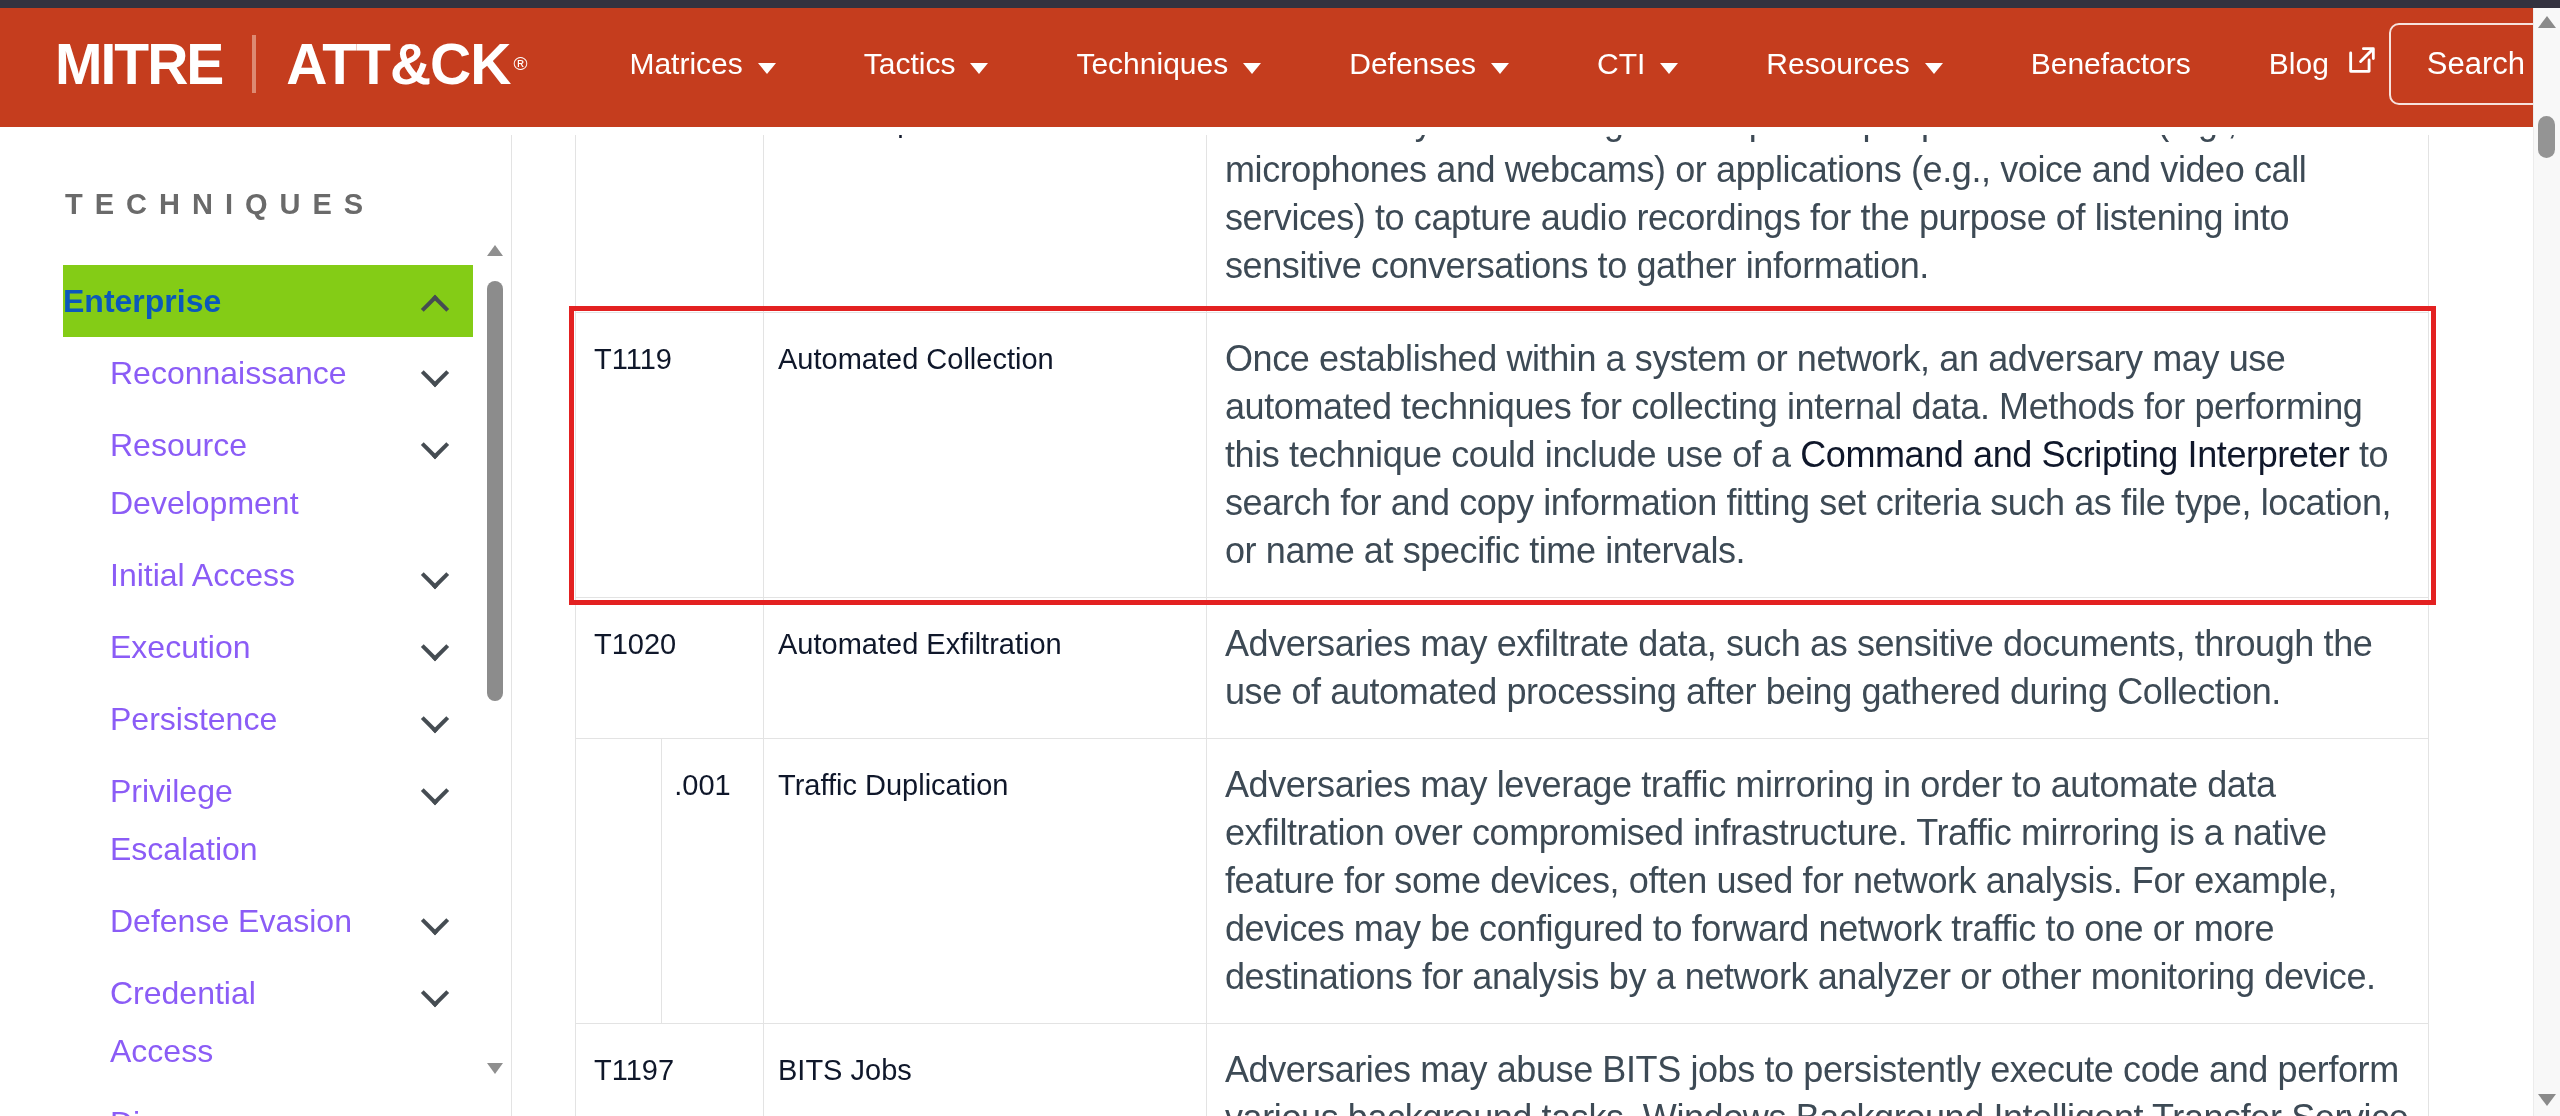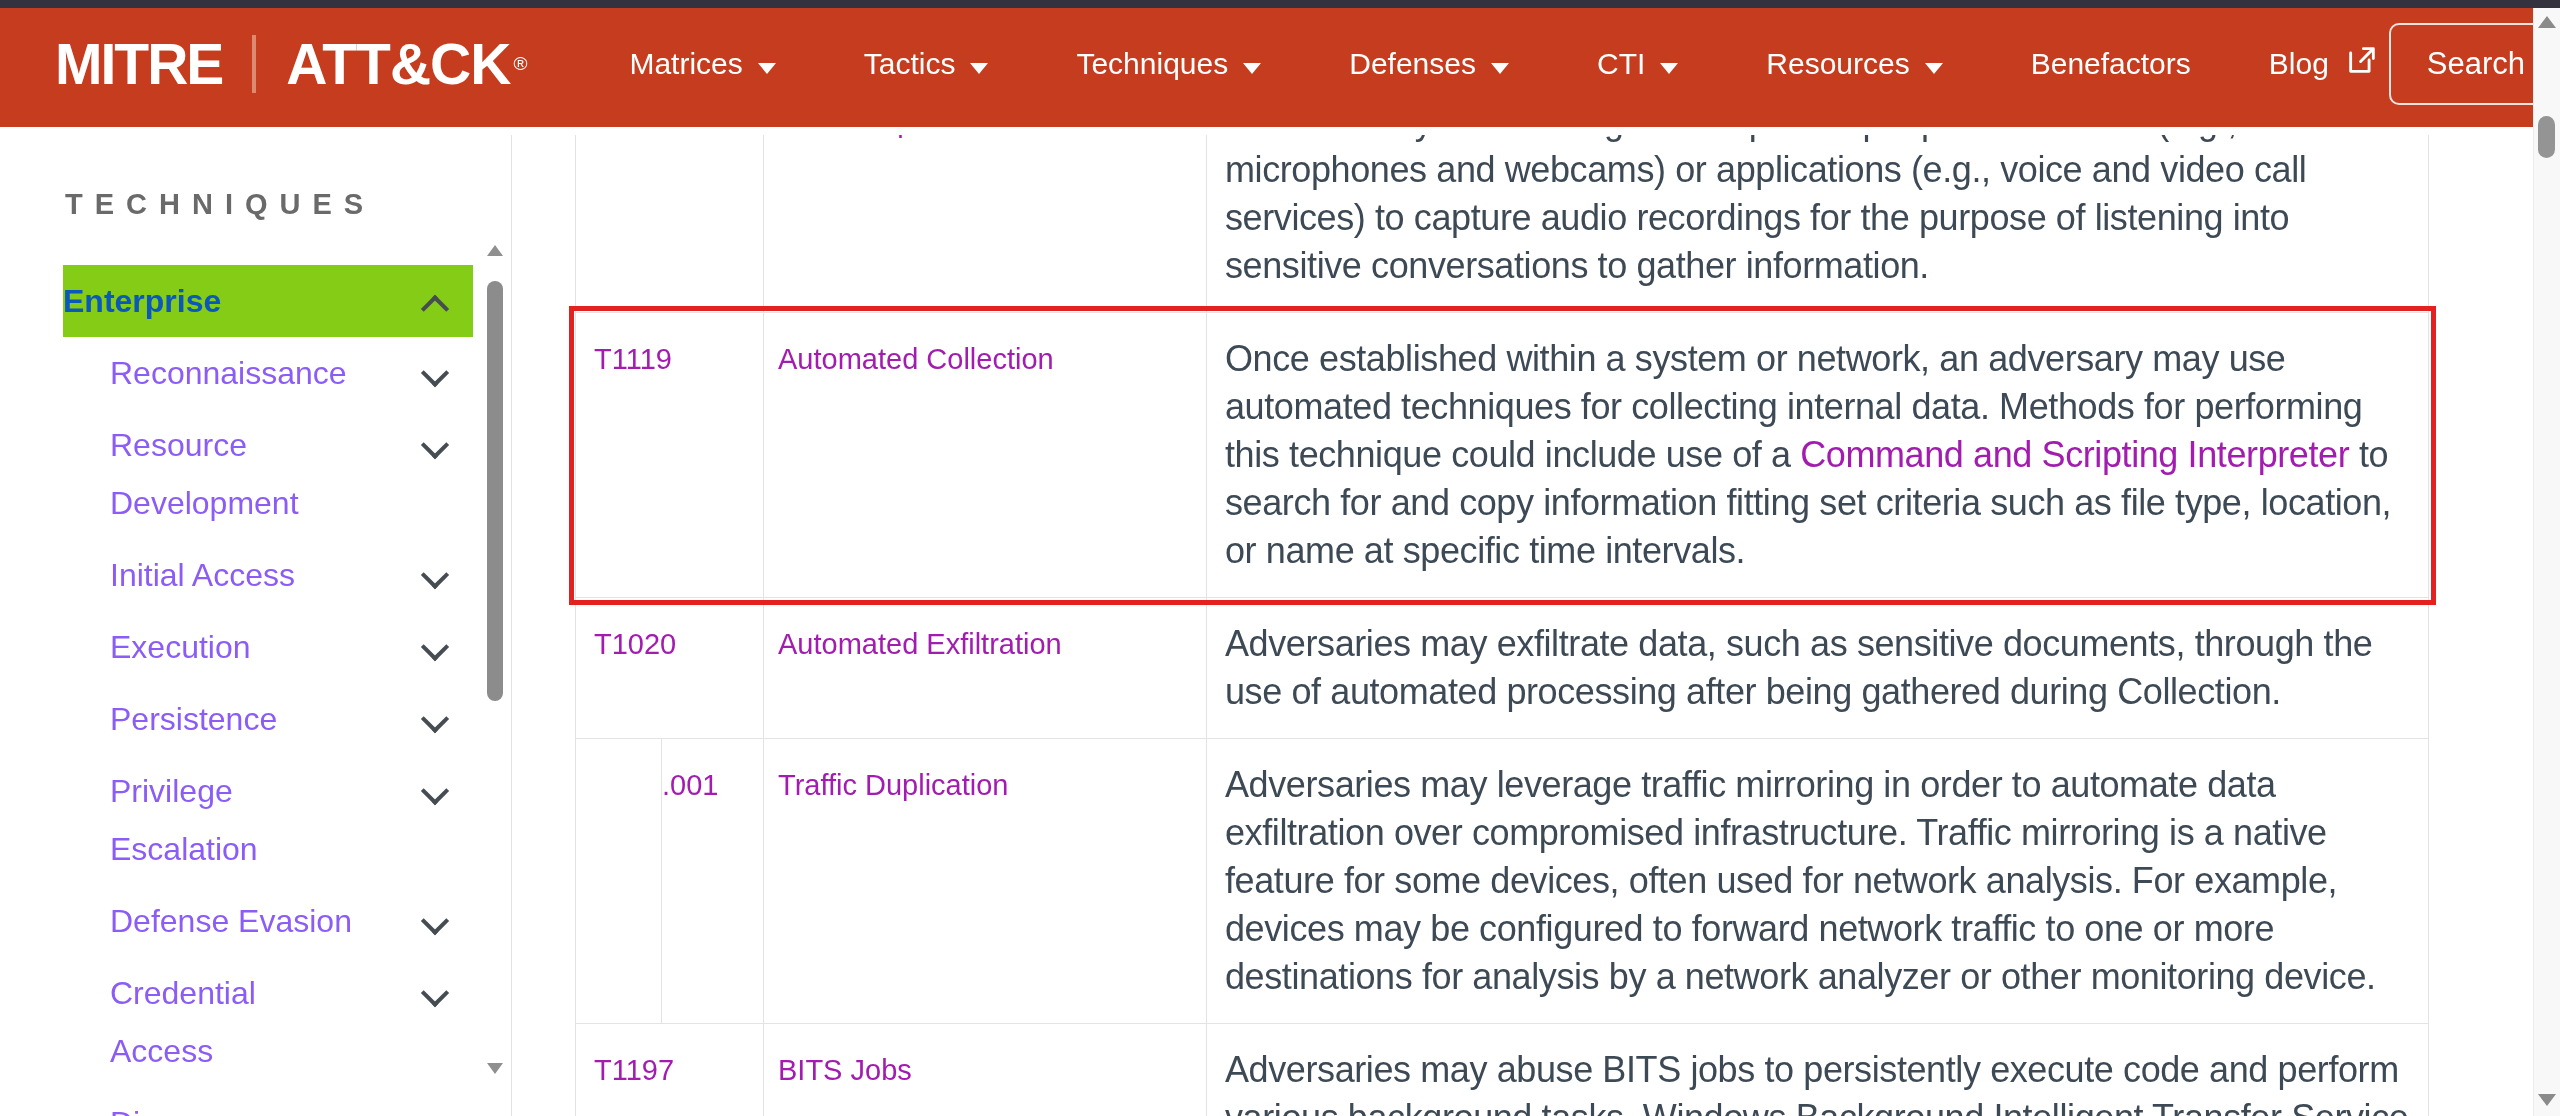--- a/index.html
+++ b/index.html
@@ -66,26 +66,26 @@
   
   .content { position:absolute; left:512px; top:135px; right:26px; bottom:0; overflow:hidden;
              background:#fff; z-index:1; }
   table.techtable { border-collapse:collapse; margin:-60px 0 0 63px; table-layout:fixed; }
   .techtable col.c-indent { width:86px; }
   .techtable col.c-id { width:102px; }
   .techtable col.c-name { width:443px; }
   .techtable col.c-desc { width:1143px; }
   .techtable td { border:1px solid #e3e3e3; vertical-align:top; padding-top:22px; padding-bottom:22px; }
   .techtable td.cell-id { padding-left:18px; font-size:29px; line-height:48px; }
-  .techtable td.cell-id.sub { text-align:left; padding-right:20px; padding-left:0; }
+  .techtable td.cell-id.sub { text-align:center; padding-right:20px; padding-left:0; }
   .techtable td.cell-indent { padding:0; }
   .techtable td.cell-name { padding-left:14px; font-size:29px; line-height:48px; }
   .techtable td.cell-desc { padding-left:18px; padding-right:20px; }
   .dline { white-space:nowrap; font-size:36px; line-height:48px; letter-spacing:-0.4px; color:#3d4a55; }
-  a.tlink { color:#a21caf; text-decoration:none; cursor:pointer; }
+  a.tlink { color:#0f172a; text-decoration:none; cursor:pointer; }
   tr.highlight { outline:5px solid #e32121; outline-offset:2px; }
 </style>
 </head>
 <body>
 
 <div class="topstrip"></div>
 
 <header class="navbar">
   <div class="logo">
     <span class="logo-org">MITRE</span>

